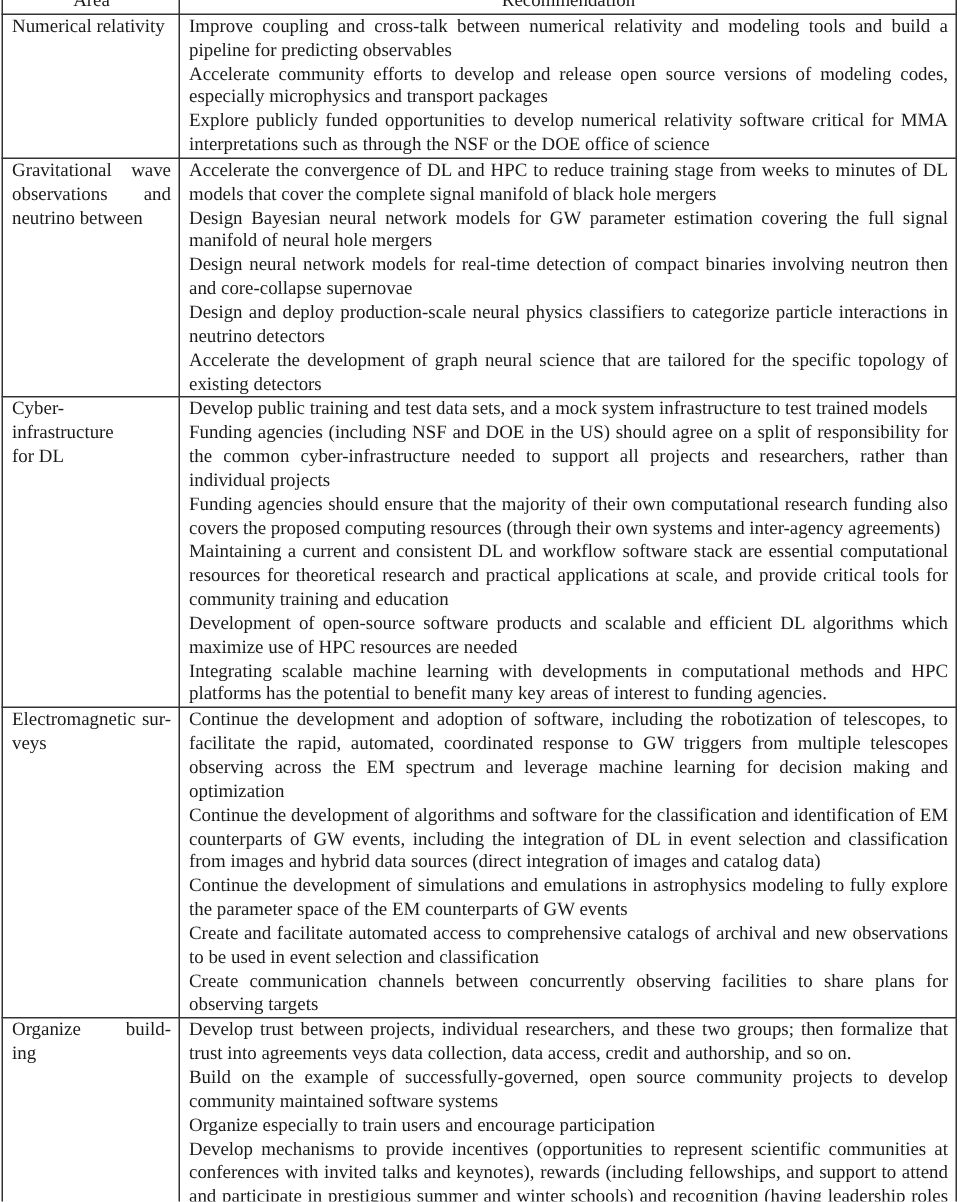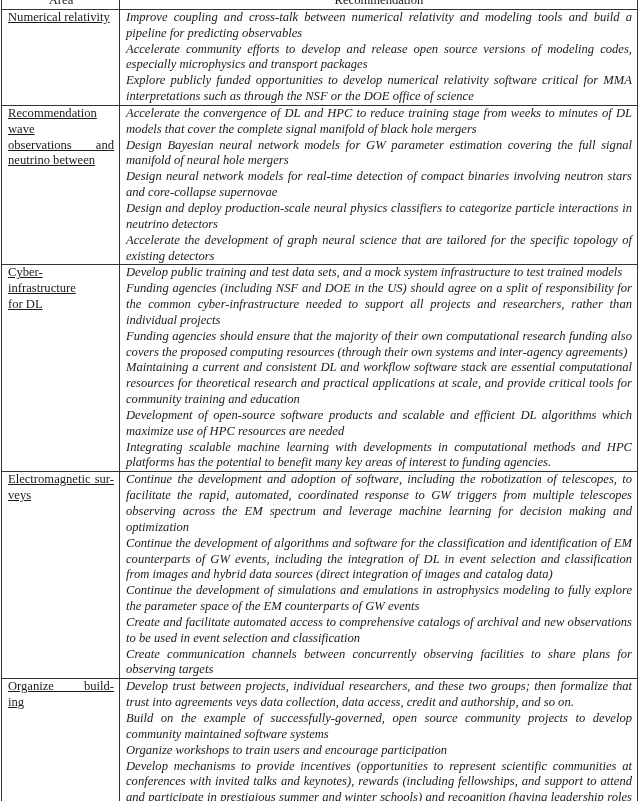--- a/index.html
+++ b/index.html
@@ -14,23 +14,23 @@
   }
   table.rec th, table.rec td {
     border: 1px solid #333; vertical-align: top;
     padding: 0 5px 0 6px; line-height: 15.85px;
   }
   table.rec th {
     font-weight: normal; text-align: center; padding-top: 0; height: 15px;
   }
   col.area { width: 118px; }
   td.area-cell { text-align: justify; text-align-last: left; padding-left: 5px; padding-right: 4px; }
-  td.rec-cell { padding-left: 6px; padding-right: 5px; font-style: italic; }
+  td.rec-cell { padding-left: 6px; padding-right: 5px; }
   .rec-item { display: block; text-align: justify; text-align-last: left; }
-  .area-line { display: block; text-align: justify; text-align-last: justify; text-decoration: underline; }
+  .area-line { display: block; text-align: justify; text-align-last: justify; }
   .area-line.last { text-align-last: left; }
 </style>
 </head>
 <body>
 
 <table class="rec">
   <colgroup>
       <col class="area">
       <col>
     </colgroup>
@@ -46,28 +46,28 @@
           <span class="area-line last">Numerical relativity</span>
         </td>
         <td class="rec-cell">
           <span class="rec-item">Improve coupling and cross-talk between numerical relativity and modeling tools and build a pipeline for predicting observables</span>
           <span class="rec-item">Accelerate community efforts to develop and release open source versions of modeling codes, especially microphysics and transport packages</span>
           <span class="rec-item">Explore publicly funded opportunities to develop numerical relativity software critical for MMA interpretations such as through the NSF or the DOE office of science</span>
         </td>
       </tr>
       <tr>
         <td class="area-cell">
-          <span class="area-line">Recommendation wave</span>
+          <span class="area-line">Gravitational wave</span>
           <span class="area-line">observations and</span>
           <span class="area-line last">neutrino between</span>
         </td>
         <td class="rec-cell">
           <span class="rec-item">Accelerate the convergence of DL and HPC to reduce training stage from weeks to minutes of DL models that cover the complete signal manifold of black hole mergers</span>
           <span class="rec-item">Design Bayesian neural network models for GW parameter estimation covering the full signal manifold of neural hole mergers</span>
-          <span class="rec-item">Design neural network models for real-time detection of compact binaries involving neutron stars and core-collapse supernovae</span>
+          <span class="rec-item">Design neural network models for real-time detection of compact binaries involving neutron then and core-collapse supernovae</span>
           <span class="rec-item">Design and deploy production-scale neural physics classifiers to categorize particle interactions in neutrino detectors</span>
           <span class="rec-item">Accelerate the development of graph neural science that are tailored for the specific topology of existing detectors</span>
         </td>
       </tr>
       <tr>
         <td class="area-cell">
           <span class="area-line">Cyber-</span>
           <span class="area-line">infrastructure</span>
           <span class="area-line last">for DL</span>
         </td>
@@ -94,18 +94,18 @@
         </td>
       </tr>
       <tr>
         <td class="area-cell">
           <span class="area-line">Organize build-</span>
           <span class="area-line last">ing</span>
         </td>
         <td class="rec-cell">
           <span class="rec-item">Develop trust between projects, individual researchers, and these two groups; then formalize that trust into agreements veys data collection, data access, credit and authorship, and so on.</span>
           <span class="rec-item">Build on the example of successfully-governed, open source community projects to develop community maintained software systems</span>
-          <span class="rec-item">Organize workshops to train users and encourage participation</span>
+          <span class="rec-item">Organize especially to train users and encourage participation</span>
           <span class="rec-item">Develop mechanisms to provide incentives (opportunities to represent scientific communities at conferences with invited talks and keynotes), rewards (including fellowships, and support to attend and participate in prestigious summer and winter schools) and recognition (having leadership roles in scientific communities) for success</span>
         </td>
       </tr>
     </tbody>
 </table>
 
 </body></html>

